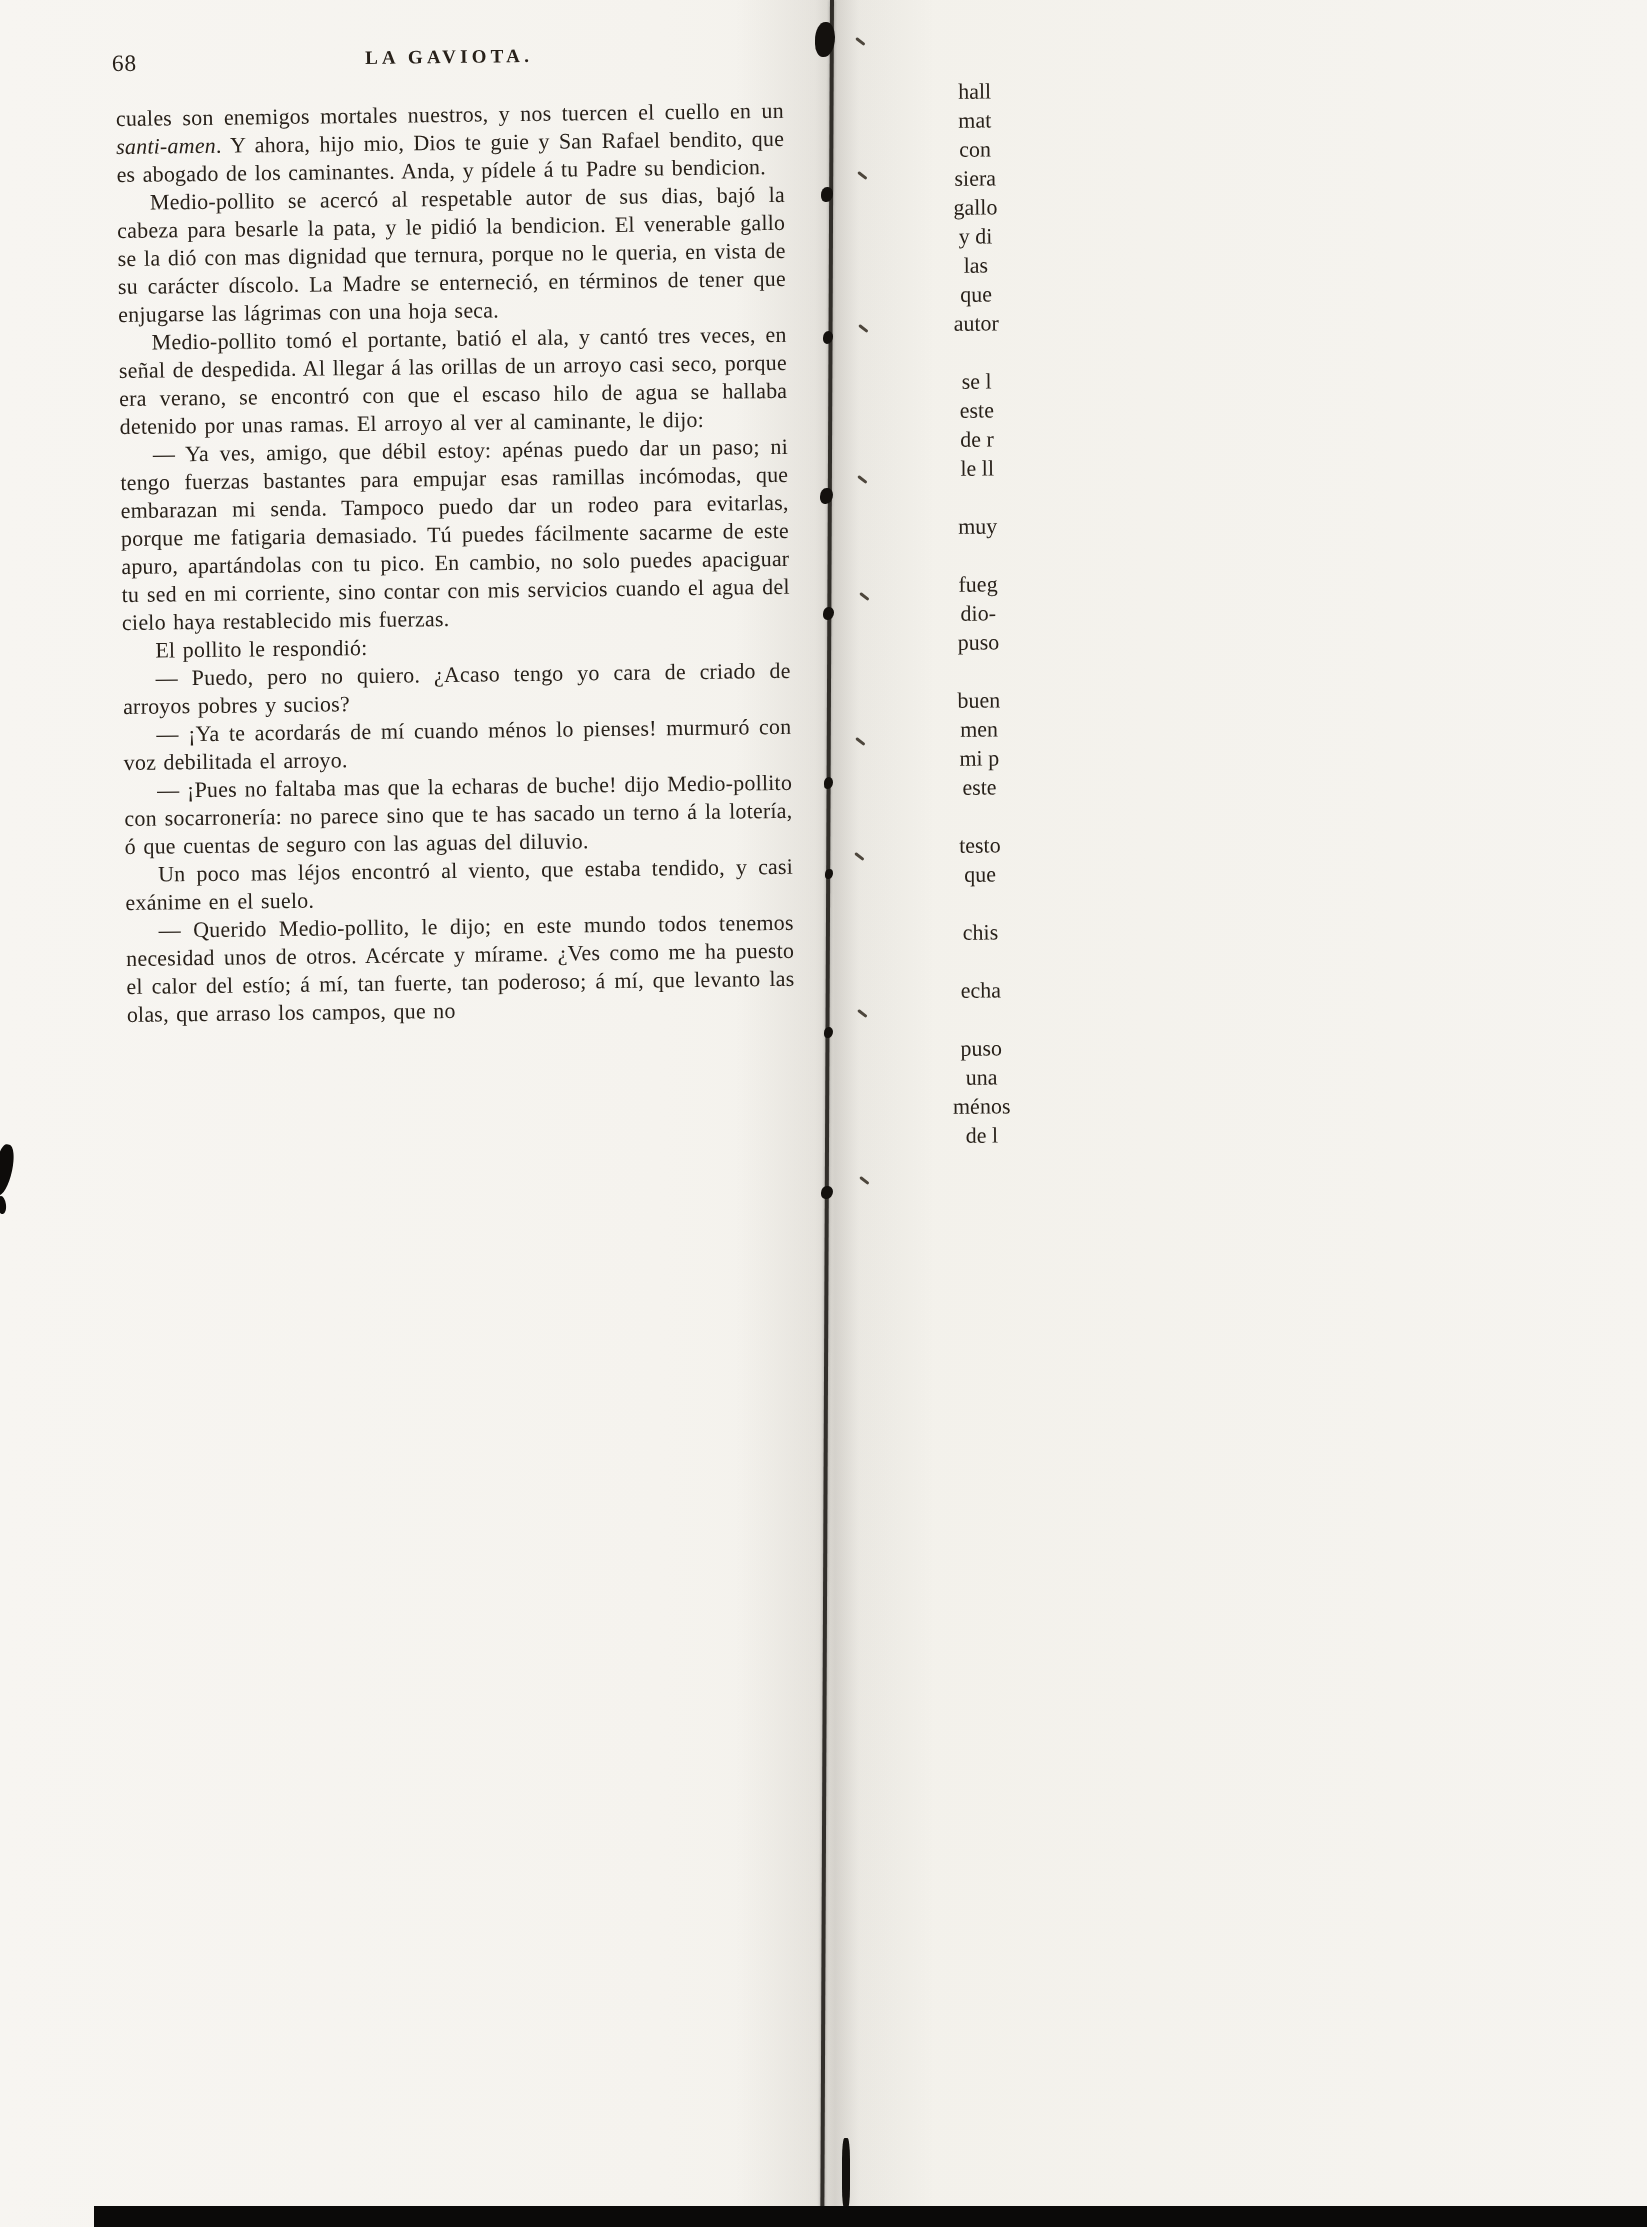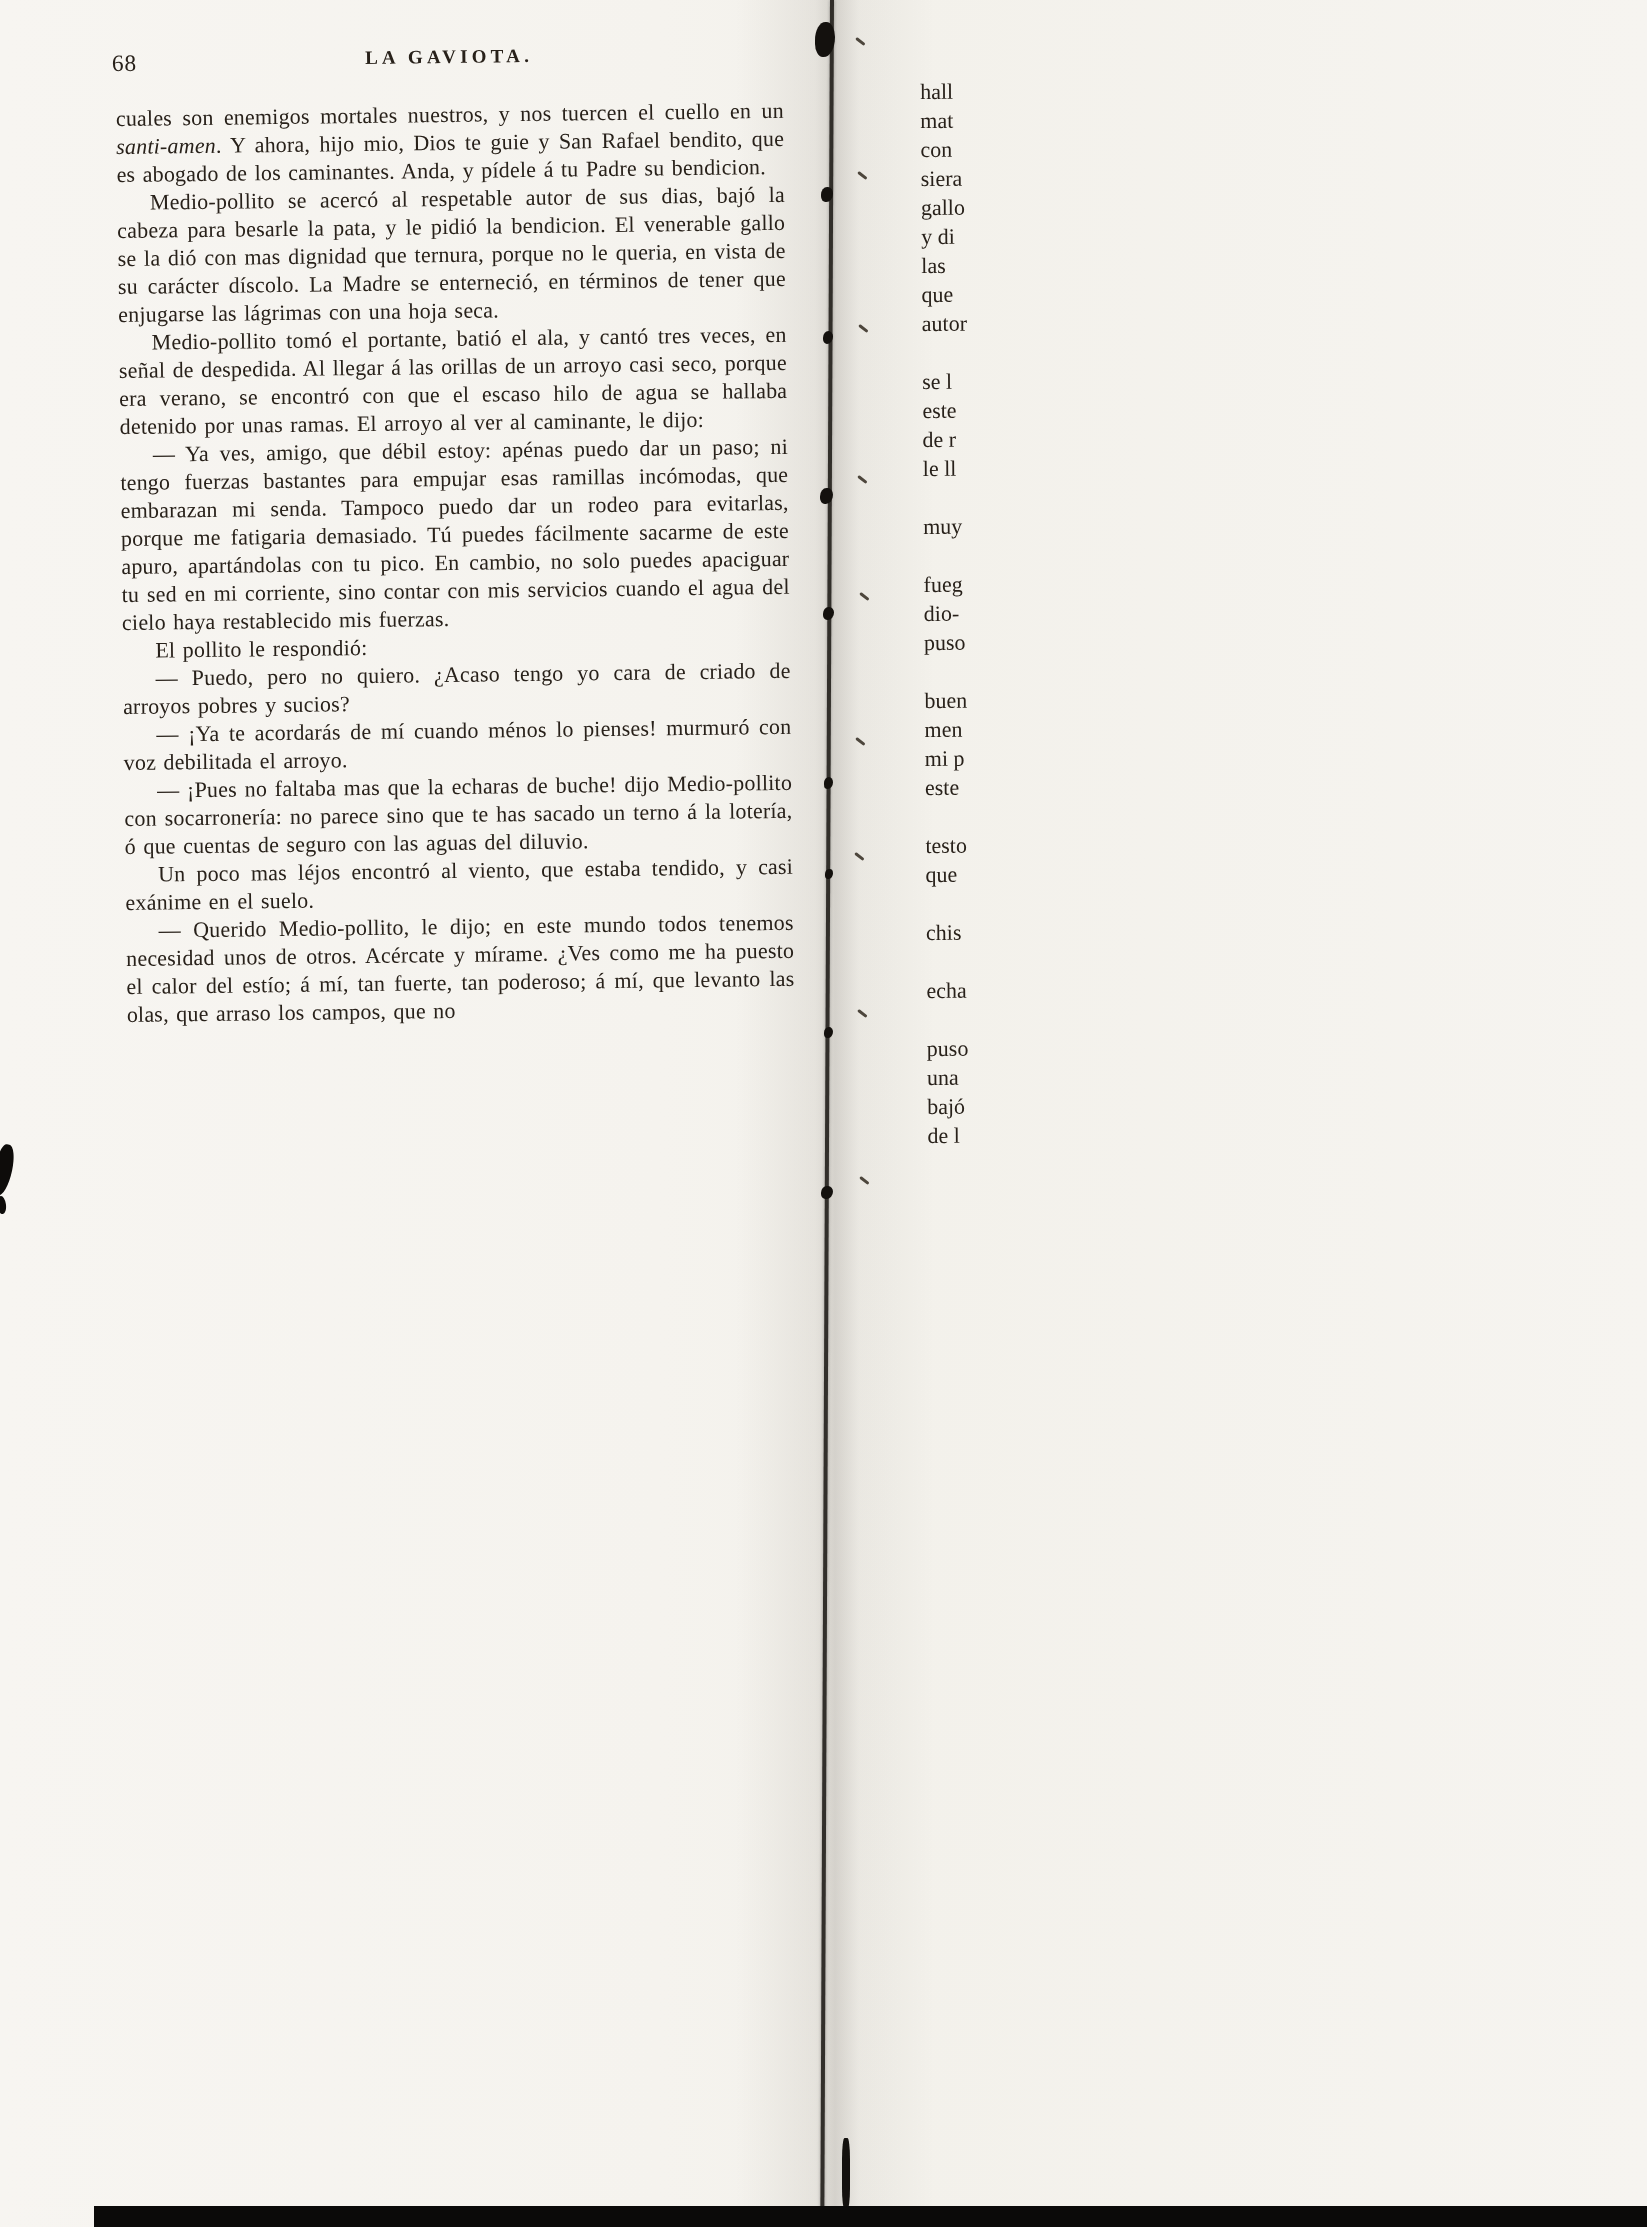--- a/index.html
+++ b/index.html
@@ -44,21 +44,21 @@
                  letter-spacing: 0.2px; word-spacing: 1.7px; }
   .body-text p.indent { text-indent: 33px; }
   .it { font-style: italic; }
 
   
   .fragments {
     position: absolute; left: 920px; top: 77px; width: 109px;
     transform: rotate(-0.4deg); transform-origin: 0 0;
   }
   .fragment { display: block; font-size: 22px; line-height: 29px; height: 29px;
-              white-space: nowrap; overflow: hidden; color: #28211a; }
+              white-space: nowrap; overflow: hidden; color: #28211a; text-align: center; }
 </style>
 </head>
 <body>
 
 <div class="scan-page">
 
   <div class="gutter-shadow"></div>
 
   <div class="text-block">
     <div class="header-row">
@@ -108,21 +108,21 @@
       <span class="fragment"></span>
       <span class="fragment">testo</span>
       <span class="fragment">que</span>
       <span class="fragment"></span>
       <span class="fragment">chis</span>
       <span class="fragment"></span>
       <span class="fragment">echa</span>
       <span class="fragment"></span>
       <span class="fragment">puso</span>
       <span class="fragment">una</span>
-      <span class="fragment">bajó</span>
+      <span class="fragment">ménos</span>
       <span class="fragment">de l</span>
     </div>
 
   <div class="binding-line"></div>
   <div class="blot" style="left:815px; top:22px; width:20px; height:35px;"></div>
   <div class="blot" style="left:821px; top:187px; width:11.7px; height:15px;"></div>
   <div class="blot" style="left:823px; top:331px; width:10px; height:12.5px;"></div>
   <div class="blot" style="left:820px; top:488px; width:12.5px; height:16px;"></div>
   <div class="blot" style="left:823px; top:607px; width:11px; height:13.4px;"></div>
   <div class="blot" style="left:824px; top:777px; width:9.2px; height:11.7px;"></div>

